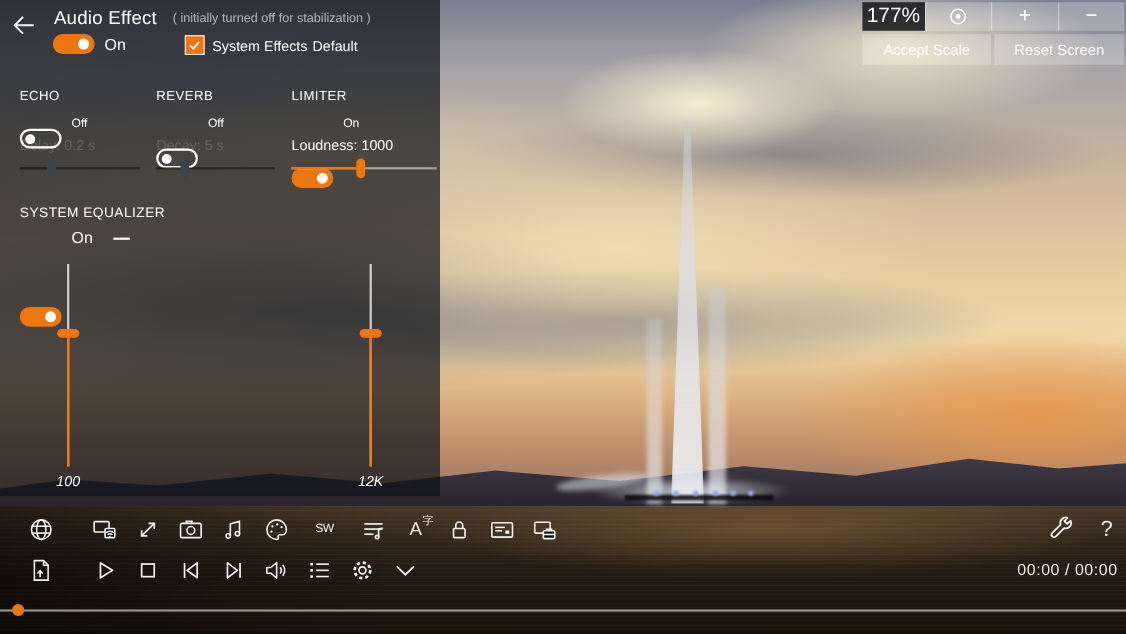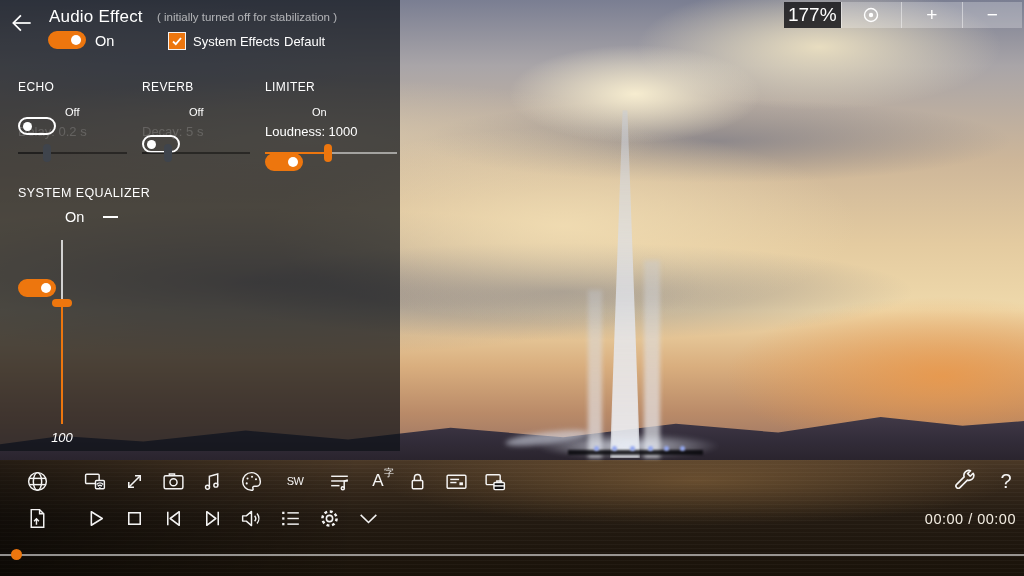--- a/index.html
+++ b/index.html
@@ -196,35 +196,43 @@
     </div>
   <div id="eq-toggle-label" class="tgl-label abs">On</div>
   <div id="eq-collapse-button" class="abs"></div>
 
   <div class="eq-band abs" style="left: 52px; --pct: 66;">
     <div class="eq-rail"></div>
       <div class="eq-fill"></div>
       <div class="eq-handle"></div>
     <div class="eq-label">100</div>
   </div>
+  <div class="eq-band abs" style="left: 327px; --pct: 66;">
+    <div class="eq-rail"></div>
+      <div class="eq-fill"></div>
+      <div class="eq-handle"></div>
+    <div class="eq-label">12K</div>
+  </div>
 </div>
 
 <div id="scale-panel" class="abs">
   <div class="sp-row1">
     <div id="zoom-level" class="sp-cell">177%</div>
     <div class="sp-cell sp-btn">
       <svg width="18" height="18" viewBox="0 0 18 18" fill="none" stroke="#fff" stroke-width="1.4">
         <circle cx="9" cy="9" r="6.5"></circle>
           <circle cx="9" cy="9" r="2.2" fill="#fff" stroke="none"></circle>
       </svg>
     </div>
     <div class="sp-cell sp-btn">+</div>
     <div class="sp-cell sp-btn">−</div>
   </div>
   <div class="sp-row2">
+    <div id="accept-scale-button" class="sp-wide">Accept Scale</div>
+    <div id="reset-screen-button" class="sp-wide">Reset Screen</div>
   </div>
 </div>
 
 <div id="toolbar-primary" class="tb-row abs">
   <div class="tbi sp">
     <svg width="25" height="25" viewBox="0 0 24 24" fill="none" stroke="#fff" stroke-width="1.4">
       <circle cx="12" cy="12" r="8.5"></circle>
         <ellipse cx="12" cy="12" rx="4" ry="8.5"></ellipse>
       <line x1="3.8" y1="9" x2="20.2" y2="9"></line>
         <line x1="3.8" y1="15" x2="20.2" y2="15"></line>

